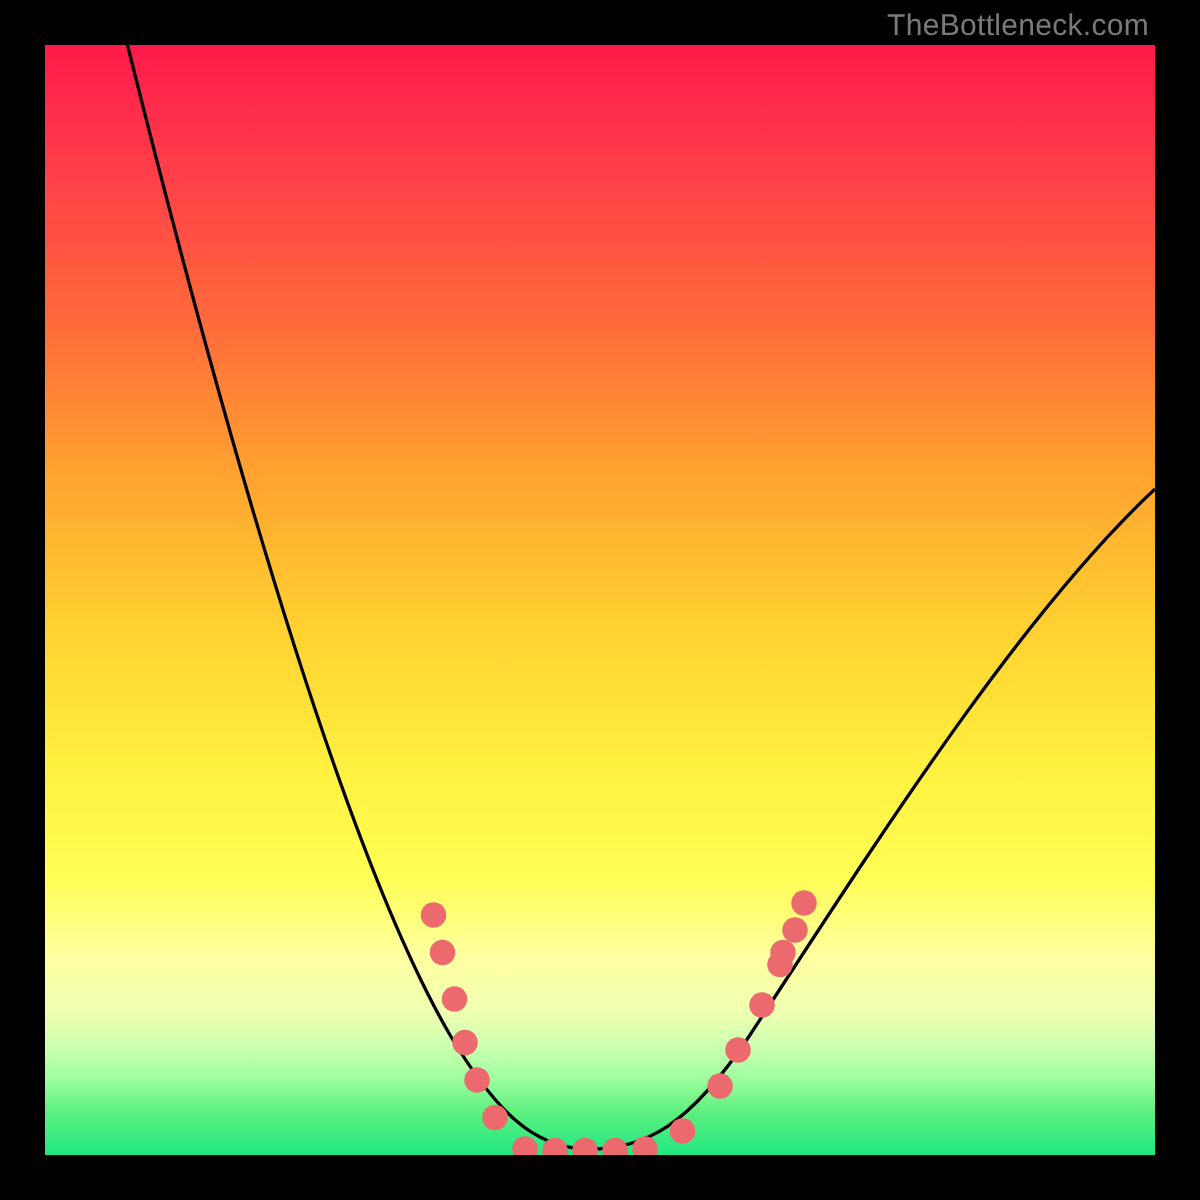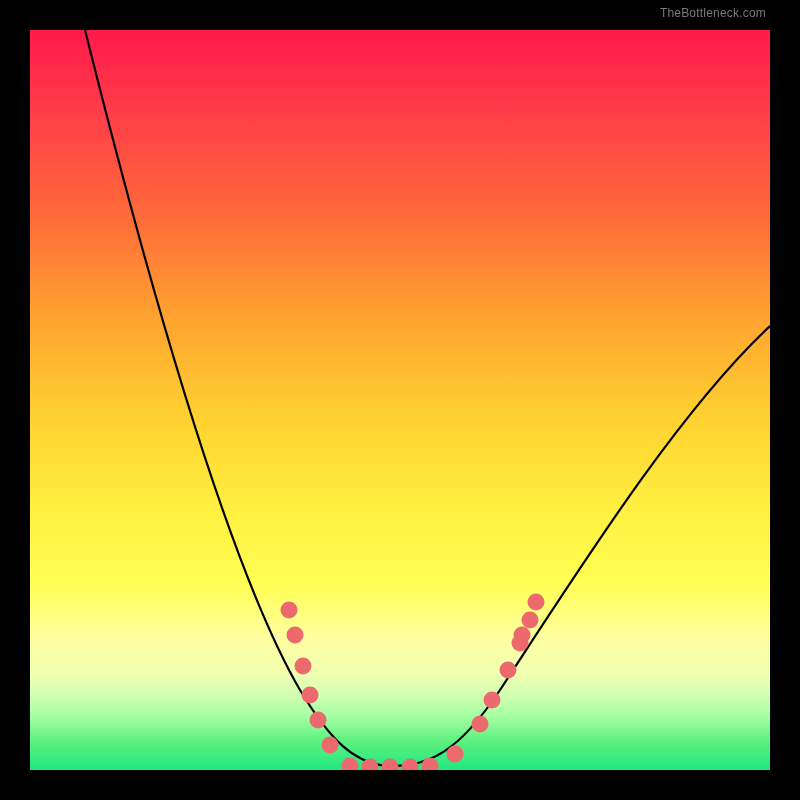--- a/index.html
+++ b/index.html
@@ -30,21 +30,21 @@
     #a0ffa0 93%,
     #60f080 96%,
     #20e880 100%
   );
 }
 .watermark {
   position: absolute;
   top: 6px;
   right: 34px;
   color: #7a7a7a;
-  font-size: 12px;
+  font-size: 20px;
   font-weight: 500;
   letter-spacing: 0.2px;
   margin-left: 23px;
 }
 .curve-svg {
   position: absolute;
   left: 0;
   top: 0;
   width: 740px;
   height: 740px;

